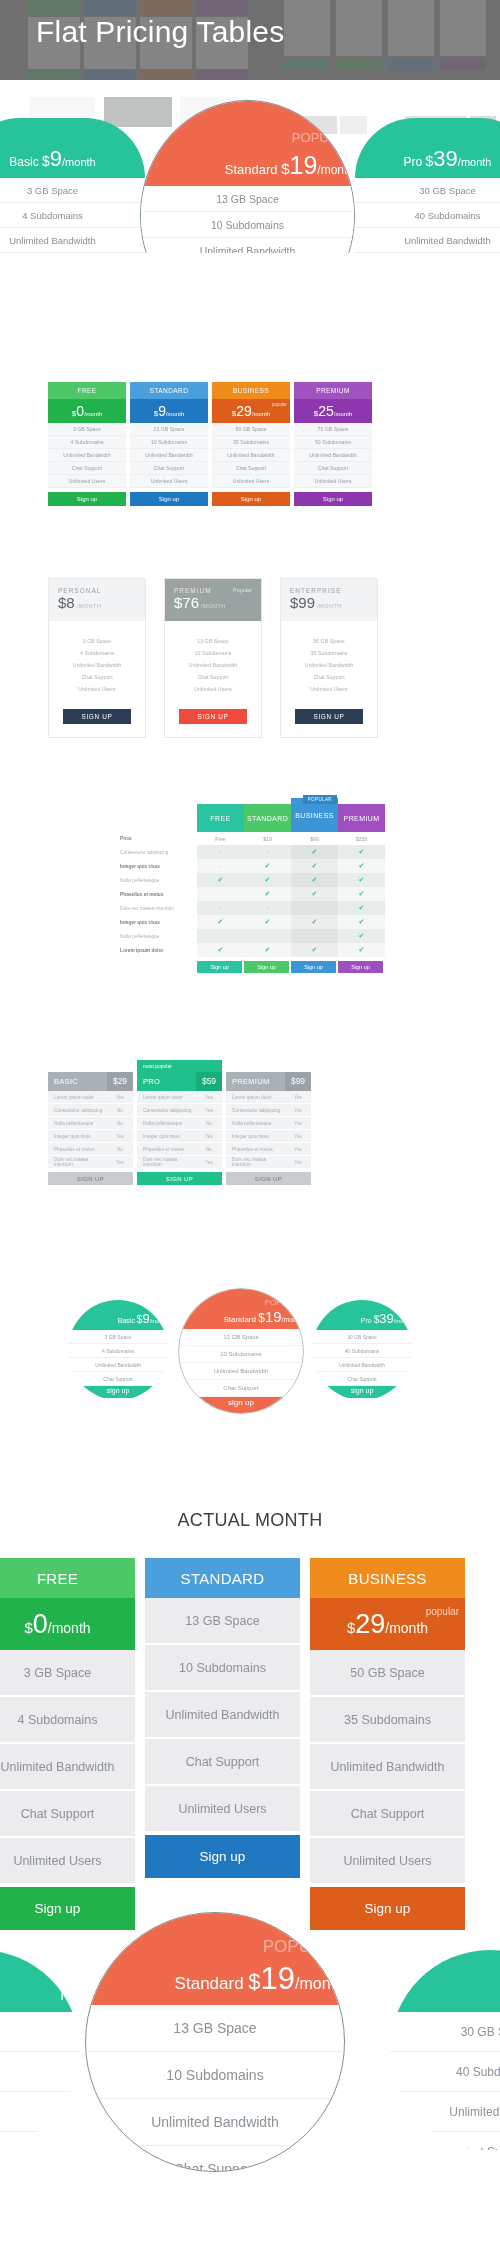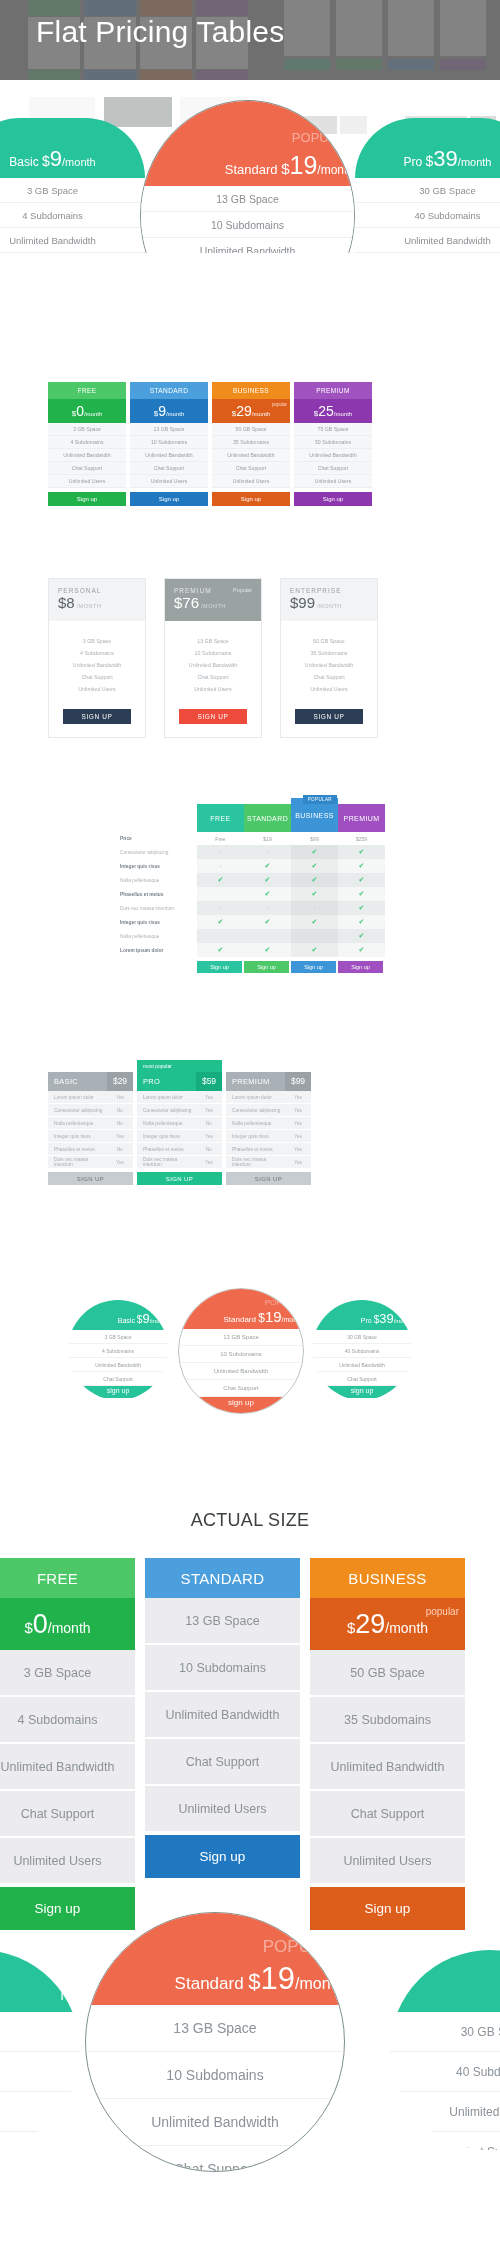--- a/index.html
+++ b/index.html
@@ -645,21 +645,21 @@
         <div class="circ-feat" style="height:14px;font-size:5px;">30 GB Space</div>
         <div class="circ-feat" style="height:14px;font-size:5px;">40 Subdomains</div>
         <div class="circ-feat" style="height:14px;font-size:5px;">Unlimited Bandwidth</div>
         <div class="circ-feat" style="height:14px;font-size:5px;">Chat Support</div>
         <div class="circ-foot" style="height:12px;background:#27c39a;font-size:7px;padding-top:1px;">sign up</div>
       </div>
     </div>
 </div>
 
 <div class="sec" style="top:1510px;">
-  <div class="actual-size">ACTUAL SIZE</div>
+  <div class="actual-size">ACTUAL MONTH</div>
 </div>
 
 <div class="sec" style="top:1558px;">
   <div class="big4" id="actual-size-table" style="margin-left:-20px;">
       <div class="big-col">
         <div class="bg-name" style="background:#4cc868">FREE</div>
         <div class="bg-price" style="background:#22b24c">
           <span><span class="cur">$</span><span class="amt">0</span><span class="per">/month</span></span>
         </div>
         <div class="bg-feat">3 GB Space</div>

